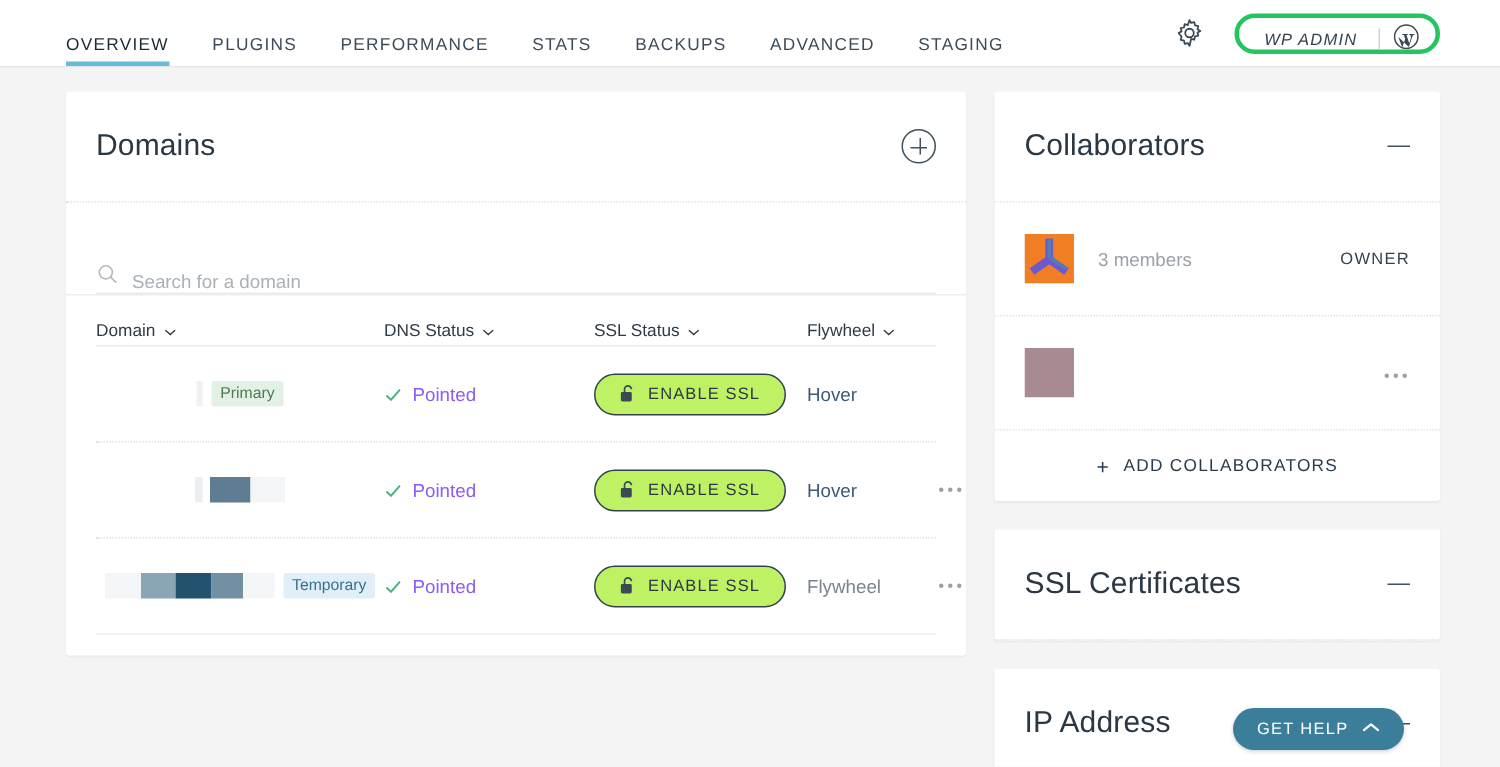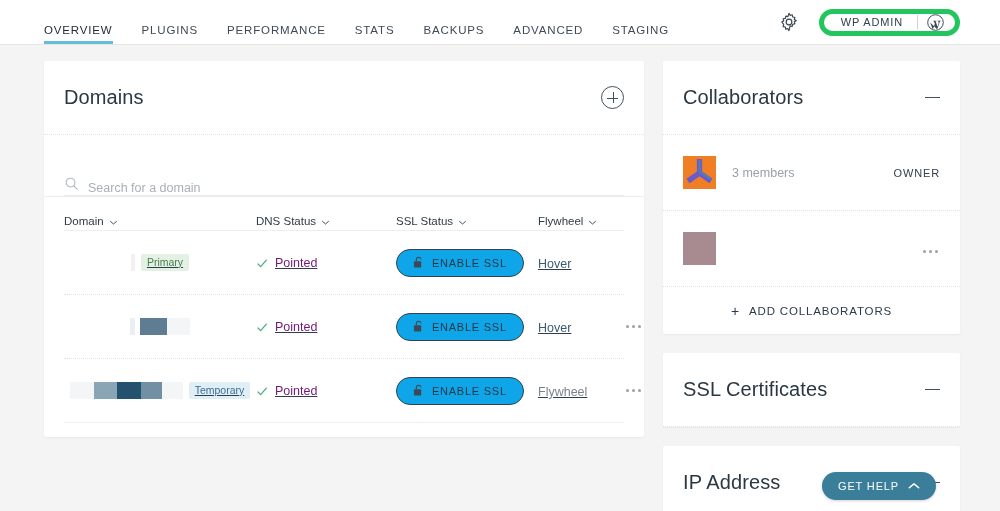--- a/index.html
+++ b/index.html
@@ -60,30 +60,31 @@
     padding-right: 40px;
     gap: 18px;
   }
   .gear-btn {
     width: 24px; height: 24px;
     display: flex; align-items: center; justify-content: center;
     cursor: pointer;
   }
   .wp-admin-btn {
     display: flex;
-    align-items: center;
+    align-items: flex-end;
     height: 27px;
-    border: 5px solid #22c55e;
+    border: 3px solid #22c55e;
     border-radius: 14px;
     padding: 0 6px 0 17px;
     font-size: 11px;
     letter-spacing: 0.85px;
     color: #32414f;
     cursor: pointer;
     background: #fff;
+    font-style: italic;
   }
   .wp-admin-btn .divider {
     width: 1px;
     height: 14px;
     background: #ccd1d6;
     margin: 0 9px 0 14px;
   }
   .wp-mark {
     width: 17px; height: 17px;
     margin-right: 5px;
@@ -163,21 +164,21 @@
     outline: none;
     font-family: "Liberation Sans", sans-serif;
     font-size: 12.5px;
     color: #8b949d;
     width: 300px;
     background: transparent;
   }
   .search-input::placeholder { color: #a9b0b7; }
 
   
-  .dtable { padding: 0 20px; text-decoration: underline; }
+  .dtable { padding: 0 20px; }
   .drow {
     display: flex;
     align-items: center;
     border-bottom: 1px dotted #e2e2e2;
     min-height: 64px;
   }
   .drow.head {
     min-height: 34px;
     height: 34px;
     padding-top: 14px;
@@ -212,33 +213,33 @@
     border-radius: 2px;
     line-height: 1.1;
   }
   .badge-primary { background: #e3f1e4; color: #4a7d52; }
   .badge-temporary { background: #dfeef7; color: #3a6f8f; }
 
   .domain-cell { display: flex; flex-direction: row; gap: 6px; justify-content: center; }
   .redaction { display: flex; align-items: center; height: 17px; gap: 0; }
   .blk { height: 17px; display:inline-block; }
 
-  .dns-cell { display: flex; align-items: center; gap: 7px; font-size: 12.5px; color: #701a75; }
+  .dns-cell { display: flex; align-items: center; gap: 7px; font-size: 12.5px; color: #8b5cf6; }
   .check { width: 12px; height: 12px; display:inline-block; }
 
   .ssl-btn {
     display: inline-flex;
     align-items: center;
     justify-content: flex-start;
     gap: 8px;
     height: 28px;
     padding: 0 16px;
     border: 1px solid #33414e;
     border-radius: 15px;
-    background: #0ea5e9;
+    background: #bef264;
     font-size: 11px;
     letter-spacing: 0.75px;
     color: #2b3843;
     cursor: pointer;
     font-family: "Liberation Sans", sans-serif;
   }
   .lock { width: 11px; height: 13px; }
 
   .reg-link { font-size: 12.5px; color: #3b5a73; cursor: pointer; }
   .reg-plain { font-size: 12.5px; color: #7a838c; }

